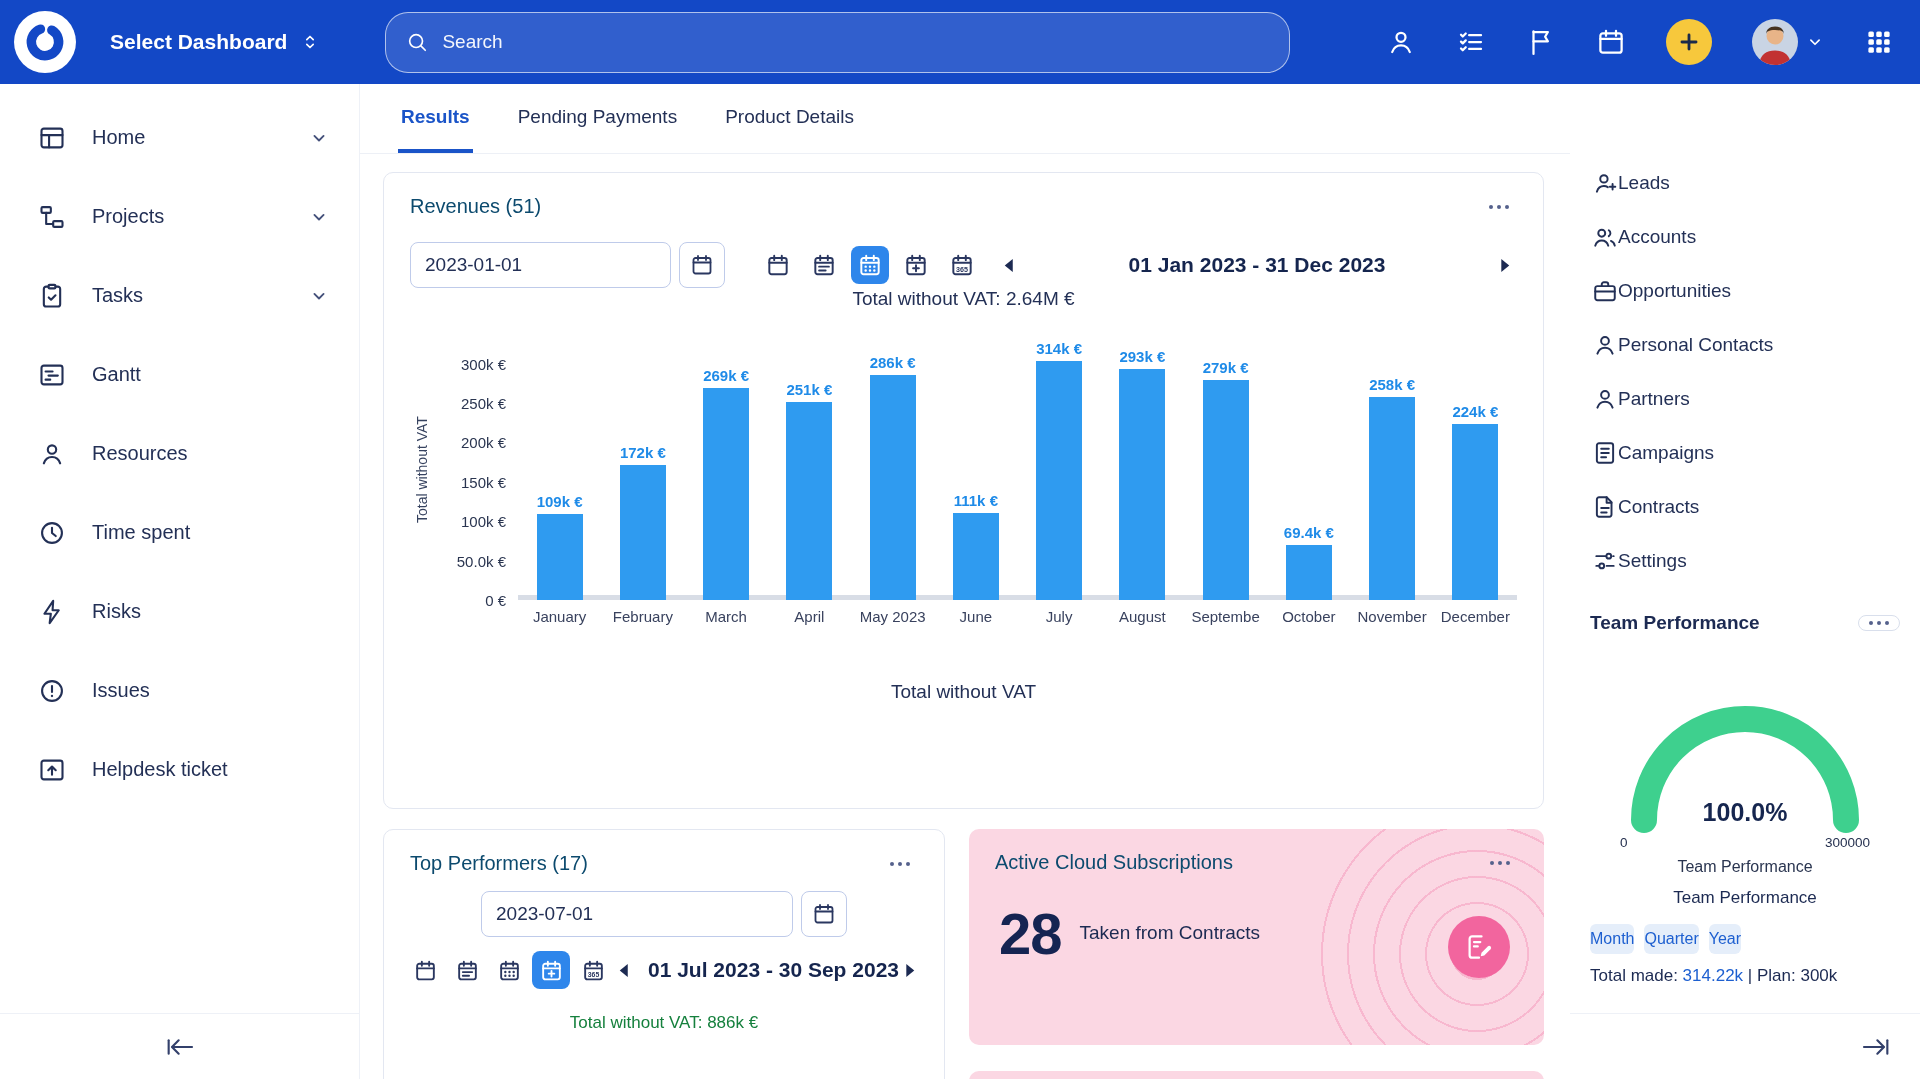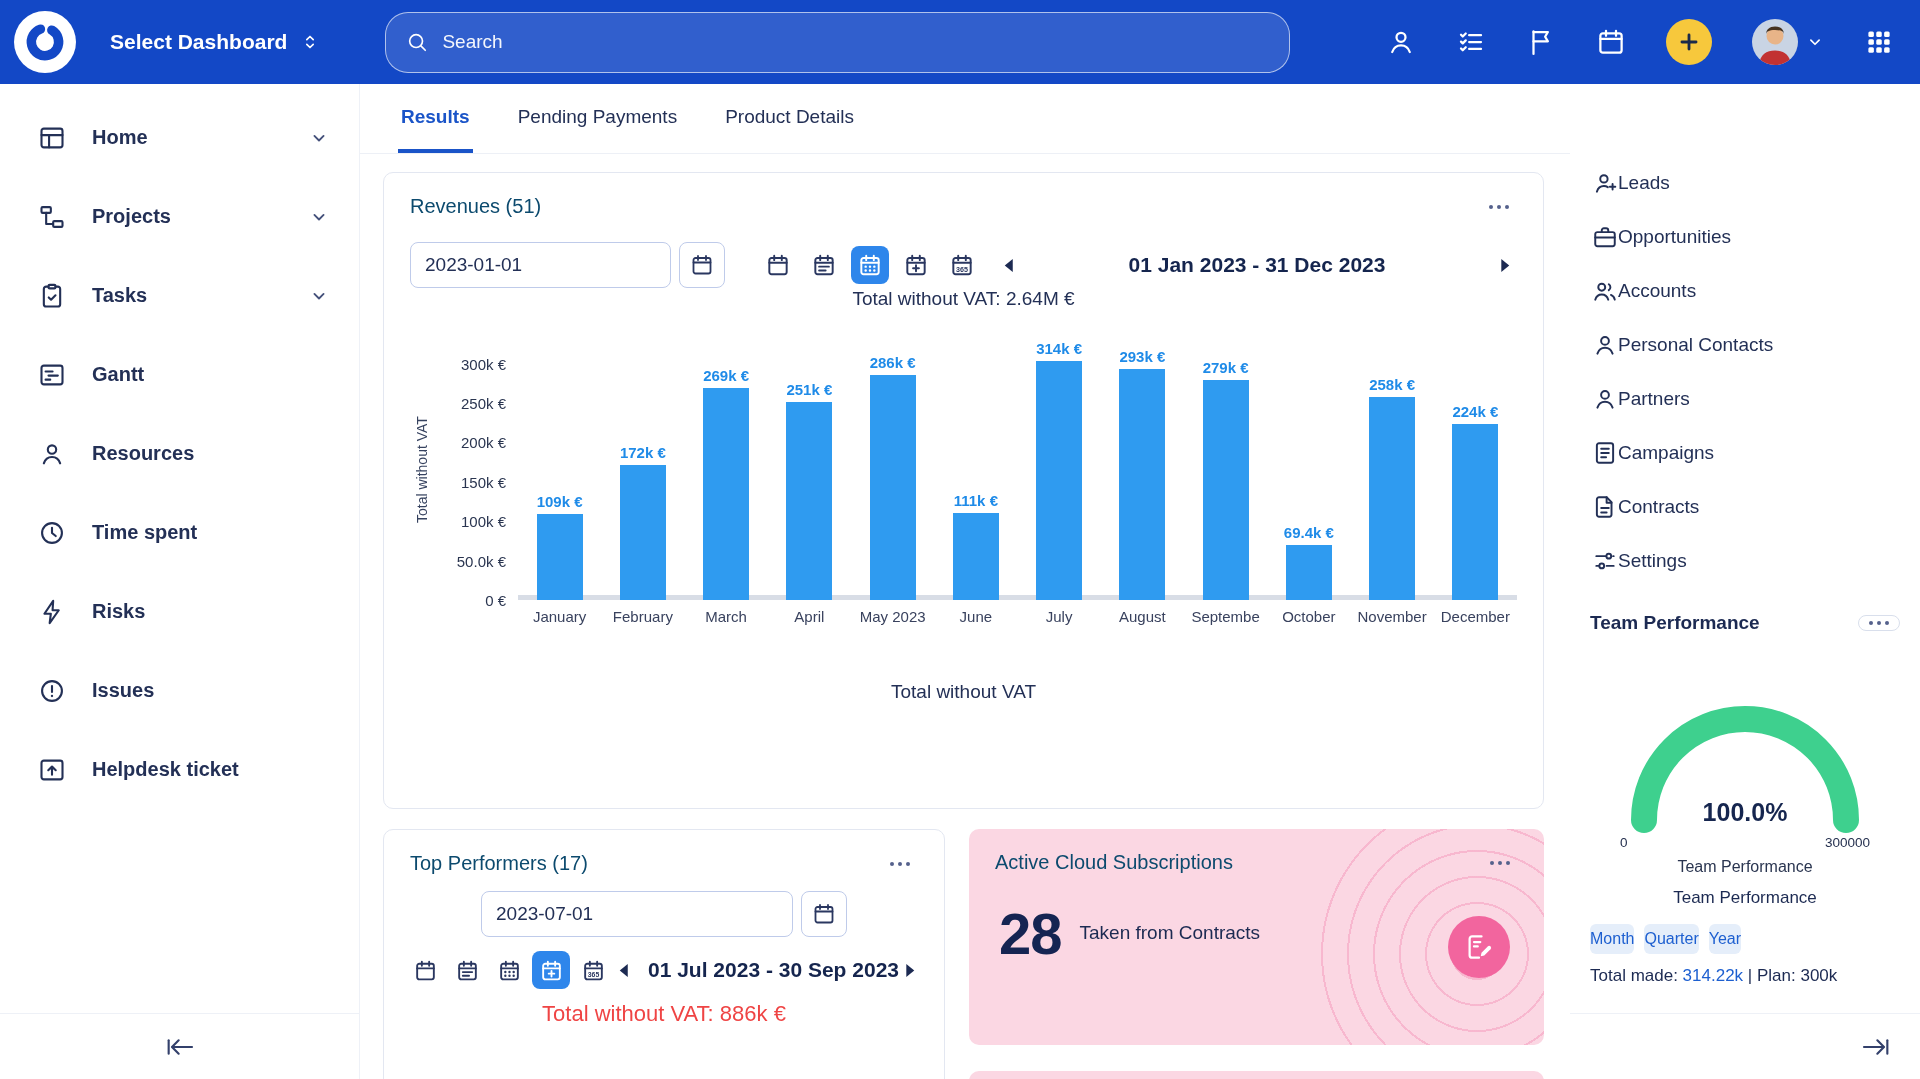--- a/index.html
+++ b/index.html
@@ -20,21 +20,21 @@
 .plus-btn{width:46px;height:46px;border-radius:50%;background:#F7C83C;color:#1B2A4A;display:flex;align-items:center;justify-content:center;cursor:pointer}
 .avatar-wrap{display:flex;align-items:center;gap:8px;cursor:pointer}
 .avatar{width:46px;height:46px;border-radius:50%;overflow:hidden}
 
 
 .layout{display:flex;height:995px}
 
 
 .sidebar{width:360px;position:relative;border-right:1px solid #EEF1F7;flex:none}
 .side-list{padding-top:14px}
-.side-item{height:79px;display:flex;align-items:center;gap:26px;padding:0 30px 0 38px;font-size:20px;font-weight:700;color:#233056;cursor:pointer}
+.side-item{height:79px;display:flex;align-items:center;gap:26px;padding:0 30px 0 38px;font-size:20px;font-weight:400;color:#233056;cursor:pointer}
 .side-item .chev{margin-left:auto;color:#44507A}
 .side-foot{position:absolute;bottom:0;left:0;right:0;height:66px;display:flex;align-items:center;justify-content:center;border-top:1px solid #EEF1F7;color:#33406B}
 
 
 .main{flex:1;display:flex;flex-direction:column;min-width:0}
 .tabs{display:flex;gap:42px;padding-left:38px;height:70px;align-items:stretch;border-bottom:1px solid #EDF0F6;font-size:19px;flex:none}
 .tab{display:flex;align-items:center;padding:0 3px;border-bottom:4px solid transparent;color:#233056;cursor:pointer}
 .tab.active{color:#1A54C8;font-weight:700;border-bottom-color:#1A54C8}
 .content{flex:1;padding:18px 26px 0 23px;overflow:hidden}
 
@@ -76,21 +76,21 @@
 
 
 .bottom-row{display:flex;gap:24px;margin-top:20px;align-items:flex-start}
 .tp-card{width:562px;height:320px;flex:none}
 .tp-inrow{display:flex;justify-content:center;align-items:center;margin-top:16px}
 .tp-date{width:312px}
 .tp-modes-row{display:flex;align-items:center;padding:0 22px;margin-top:14px}
 .tp-modes-row .modes{margin-left:0;gap:4px}
 .tp-title{flex:1;text-align:right;font-size:21px;font-weight:700;color:#15254E;line-height:1.45}
 .tp-title .rt{max-width:170px;margin:0 auto}
-.tp-total{text-align:center;font-size:22px;margin-top:12px;color:#ef4444}
+.tp-total{text-align:center;font-size:17px;margin-top:24px;color:#15803d}
 .sub-col{flex:1;display:flex;flex-direction:column;min-width:0}
 .sub-card{height:216px;background:#FBD7E3;border:0;position:relative;overflow:hidden}
 .rings{position:absolute;right:-103px;top:-45px;width:340px;height:340px;border-radius:50%;pointer-events:none;
   background:repeating-radial-gradient(circle,rgba(240,110,160,0) 0 24px,rgba(240,110,160,.30) 24px 26px)}
 .sub-body{display:flex;align-items:center;padding:14px 34px 0 30px;position:relative}
 .sub-count{font-size:58px;font-weight:800;color:#152452;letter-spacing:-1px}
 .sub-sub{font-size:19px;color:#1C2A52;margin-left:18px}
 .sub-icon{margin-left:auto;width:62px;height:62px;border-radius:50%;background:#F2659E;display:flex;align-items:center;justify-content:center;color:#fff;cursor:pointer;margin-top:28px}
 .sub-sliver{height:40px;border-radius:10px;background:#FBD7E3;margin-top:26px}
 
@@ -586,34 +586,34 @@
             <circle cx="11" cy="8.2" r="3.4"></circle>
             <path d="M4.5 20c1.1-3.6 3.7-5.2 6.5-5.2 1.3 0 2.5.3 3.6 1"></path>
             <path d="M16.5 15.5h5M19 13v5"></path>
           </svg>
         </span>
       <span>Leads</span>
     </div>
     <div class="r-item">
       <span>
           <svg class="ic" width="26" height="26" viewBox="0 0 24 24">
+            <circle cx="9" cy="8.5" r="3.2"></circle>
+            <path d="M3 20c1-3.4 3.5-4.8 6-4.8s5 1.4 6 4.8M15.5 5.8a3.2 3.2 0 010 5.4M17.5 15.6c1.7.7 3 2 3.5 4.4"></path>
+          </svg>
+        </span>
+      <span>Accounts</span>
+    </div>
+    <div class="r-item">
+      <span>
+          <svg class="ic" width="26" height="26" viewBox="0 0 24 24">
             <rect x="3" y="7.5" width="18" height="13" rx="2"></rect>
             <path d="M9 7.5V6a2 2 0 012-2h2a2 2 0 012 2v1.5M3 12.5h18"></path>
           </svg>
         </span>
       <span>Opportunities</span>
-    </div>
-    <div class="r-item">
-      <span>
-          <svg class="ic" width="26" height="26" viewBox="0 0 24 24">
-            <circle cx="9" cy="8.5" r="3.2"></circle>
-            <path d="M3 20c1-3.4 3.5-4.8 6-4.8s5 1.4 6 4.8M15.5 5.8a3.2 3.2 0 010 5.4M17.5 15.6c1.7.7 3 2 3.5 4.4"></path>
-          </svg>
-        </span>
-      <span>Accounts</span>
     </div>
     <div class="r-item">
       <span>
           <svg class="ic" width="26" height="26" viewBox="0 0 24 24">
             <circle cx="12" cy="8.2" r="3.6"></circle>
             <path d="M5 20c1.2-3.8 4-5.4 7-5.4s5.8 1.6 7 5.4"></path>
           </svg>
         </span>
       <span>Personal Contacts</span>
     </div>

